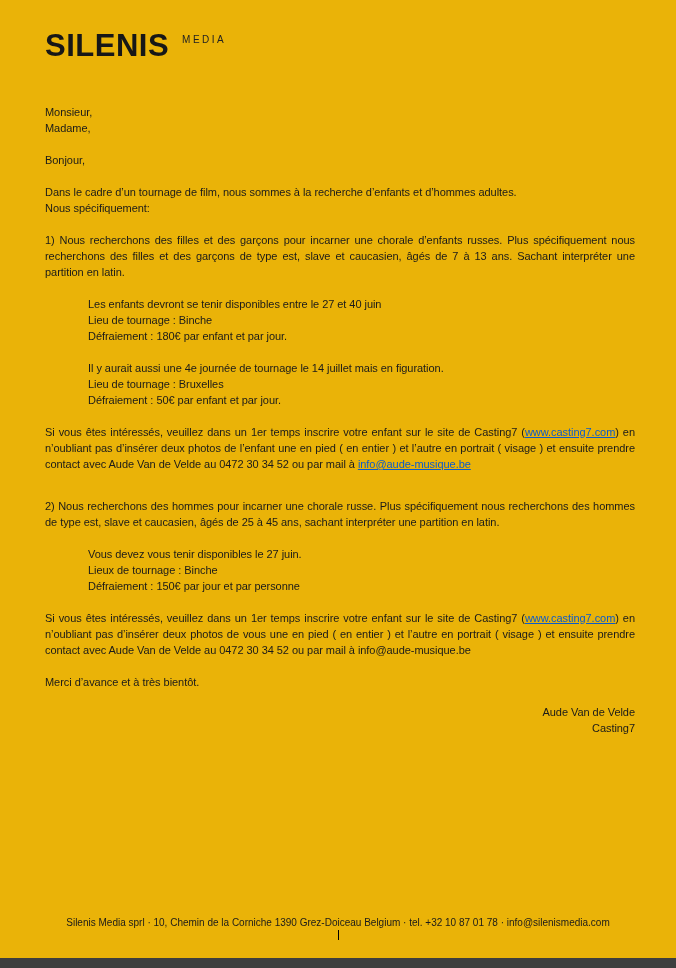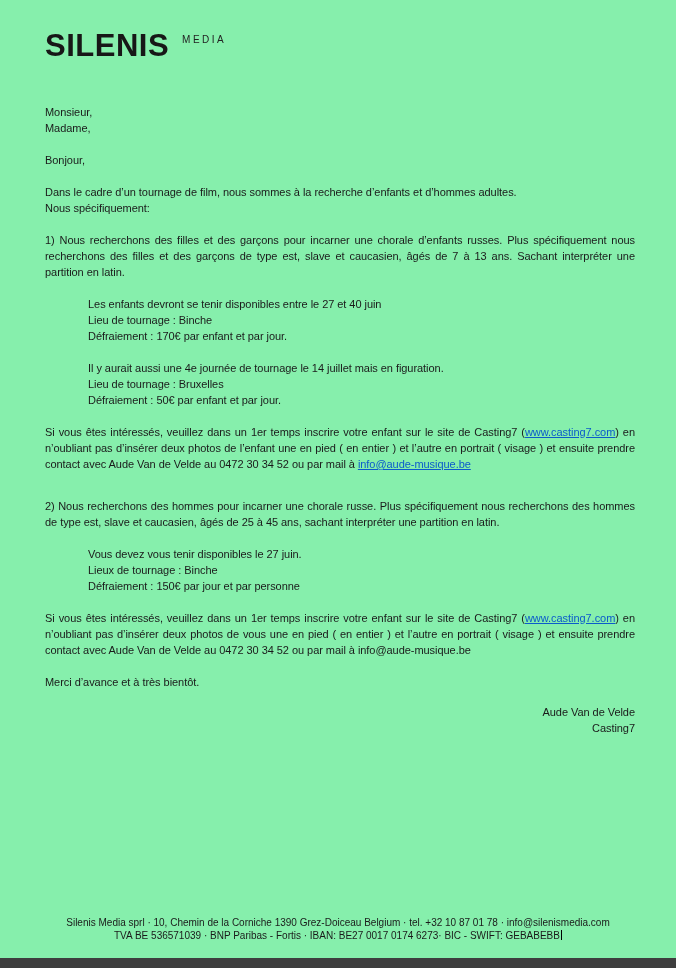--- a/index.html
+++ b/index.html
@@ -1,21 +1,21 @@
 <!DOCTYPE html>
 <html><head>
 <meta charset="utf-8">
 <style>
   * { margin: 0; padding: 0; box-sizing: border-box; }
   html, body { background: #ffffff; }
   .page {
     position: relative;
     width: 676px;
     height: 968px;
-    background: #86efac;
+    background: #eab308;
     font-family: "Liberation Sans", sans-serif;
     color: #1a1a1a;
     overflow: hidden;
   }
   
   .logo {
     position: absolute;
     top: 30px;
     left: 45px;
     display: flex;
@@ -109,21 +109,21 @@
     <div class="block">
       <div>Dans le cadre d’un tournage de film, nous sommes à la recherche d’enfants et d’hommes adultes.</div>
       <div>Nous spécifiquement:</div>
     </div>
 
     <div class="block para-justify">1) Nous recherchons des filles et des garçons pour incarner une chorale d’enfants russes. Plus spécifiquement nous recherchons des filles et des garçons de type est, slave et caucasien, âgés de 7 à 13 ans. Sachant interpréter une partition en latin.</div>
 
     <div class="block indent">
       <div>Les enfants devront se tenir disponibles entre le 27 et 40 juin</div>
       <div>Lieu de tournage : Binche</div>
-      <div>Défraiement : 170€ par enfant et par jour.</div>
+      <div>Défraiement : 180€ par enfant et par jour.</div>
     </div>
 
     <div class="block indent">
       <div>Il y aurait aussi une 4e journée de tournage le 14 juillet mais en figuration.</div>
       <div>Lieu de tournage : Bruxelles</div>
       <div>Défraiement : 50€ par enfant et par jour.</div>
     </div>
 
     <div class="block para-justify contact1"><span>Si vous êtes intéressés, veuillez dans un 1er temps inscrire votre enfant sur le site de Casting7 (</span><a class="link" style="color: rgb(11, 91, 203);">www.casting7.com</a><span>) en n’oubliant pas d’insérer deux photos de l’enfant une en pied ( en entier ) et l’autre en portrait ( visage ) et ensuite prendre contact avec Aude Van de Velde au 0472 30 34 52 ou par mail à </span><a class="link" style="color: rgb(11, 91, 203);">info@aude-musique.be</a></div>
 
@@ -141,18 +141,18 @@
 
     <div class="signature">
       <div>Aude Van de Velde</div>
       <div>Casting7</div>
     </div>
 
   </div>
 
   <div class="footer">
     <div>Silenis Media sprl · 10, Chemin de la Corniche 1390 Grez-Doiceau Belgium · tel. +32 10 87 01 78 · info@silenismedia.com</div>
-    <div><span>TVA BE 536571039 · BNP Paribas - Fortis · IBAN: BE27 0017 0174 6273· BIC - SWIFT: GEBABEBB</span><span class="cursor"></span></div>
+    <div><span class="cursor"></span></div>
   </div>
 
   <div class="bottom-bar" style="background: rgb(62, 62, 62);"></div>
 
 </div>
 
 </body></html>

